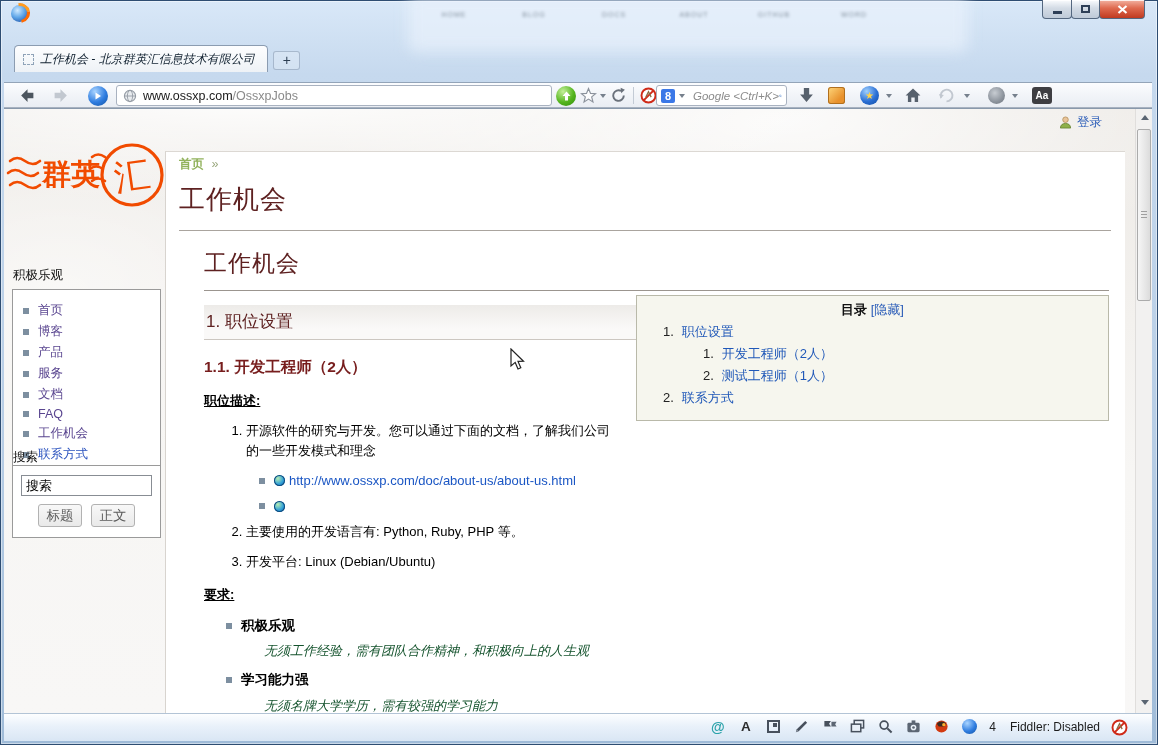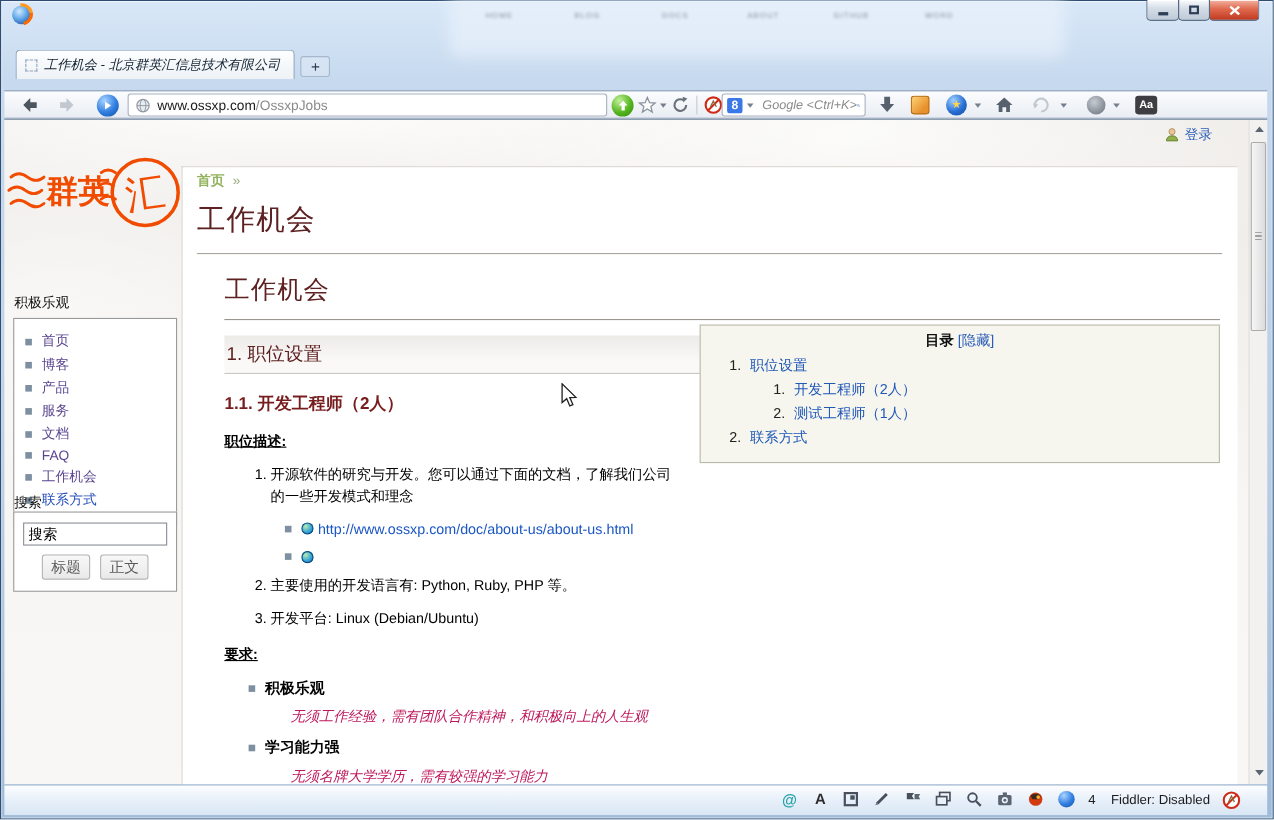--- a/index.html
+++ b/index.html
@@ -139,21 +139,21 @@
   ul.links li { display:flex; align-items:center; margin:10px 0; }
   .globe { width:11px; height:11px; border-radius:50%; flex:none; margin-right:4px;
     background:radial-gradient(circle at 35% 32%, #b5ecb2, #2f9fd8 55%, #145d9e);
     box-shadow:inset 0 0 0 1px #0e4a7e; }
   .doc-link { color:#1a56c4; text-decoration:none; font-size:13px; }
 
   ul.req { list-style:none; margin:12px 0 0 22px; line-height:1.5; }
   ul.req>li { margin-bottom:5px; }
   ul.req .tline { display:flex; align-items:center; }
   ul.req b { font-size:13.5px; }
-  .note { font-style:italic; margin:5px 0 10px 38px; color:#be185d; }
+  .note { font-style:italic; margin:5px 0 10px 38px; color:#14532d; }
 
   
   .scrollbar { position:absolute; right:0; top:0; bottom:0; width:17px; background:#f2f1f0;
     border-left:1px solid #e0dedc; }
   .sb-btn { position:absolute; left:0; width:17px; height:17px; display:flex; align-items:center; justify-content:center; }
   .sb-up { top:0; } .sb-dn { bottom:2px; }
   .tri-up { width:0; height:0; border-left:4px solid transparent; border-right:4px solid transparent;
     border-bottom:5px solid #5a6572; }
   .tri-dn { width:0; height:0; border-left:4px solid transparent; border-right:4px solid transparent;
     border-top:5px solid #5a6572; }

